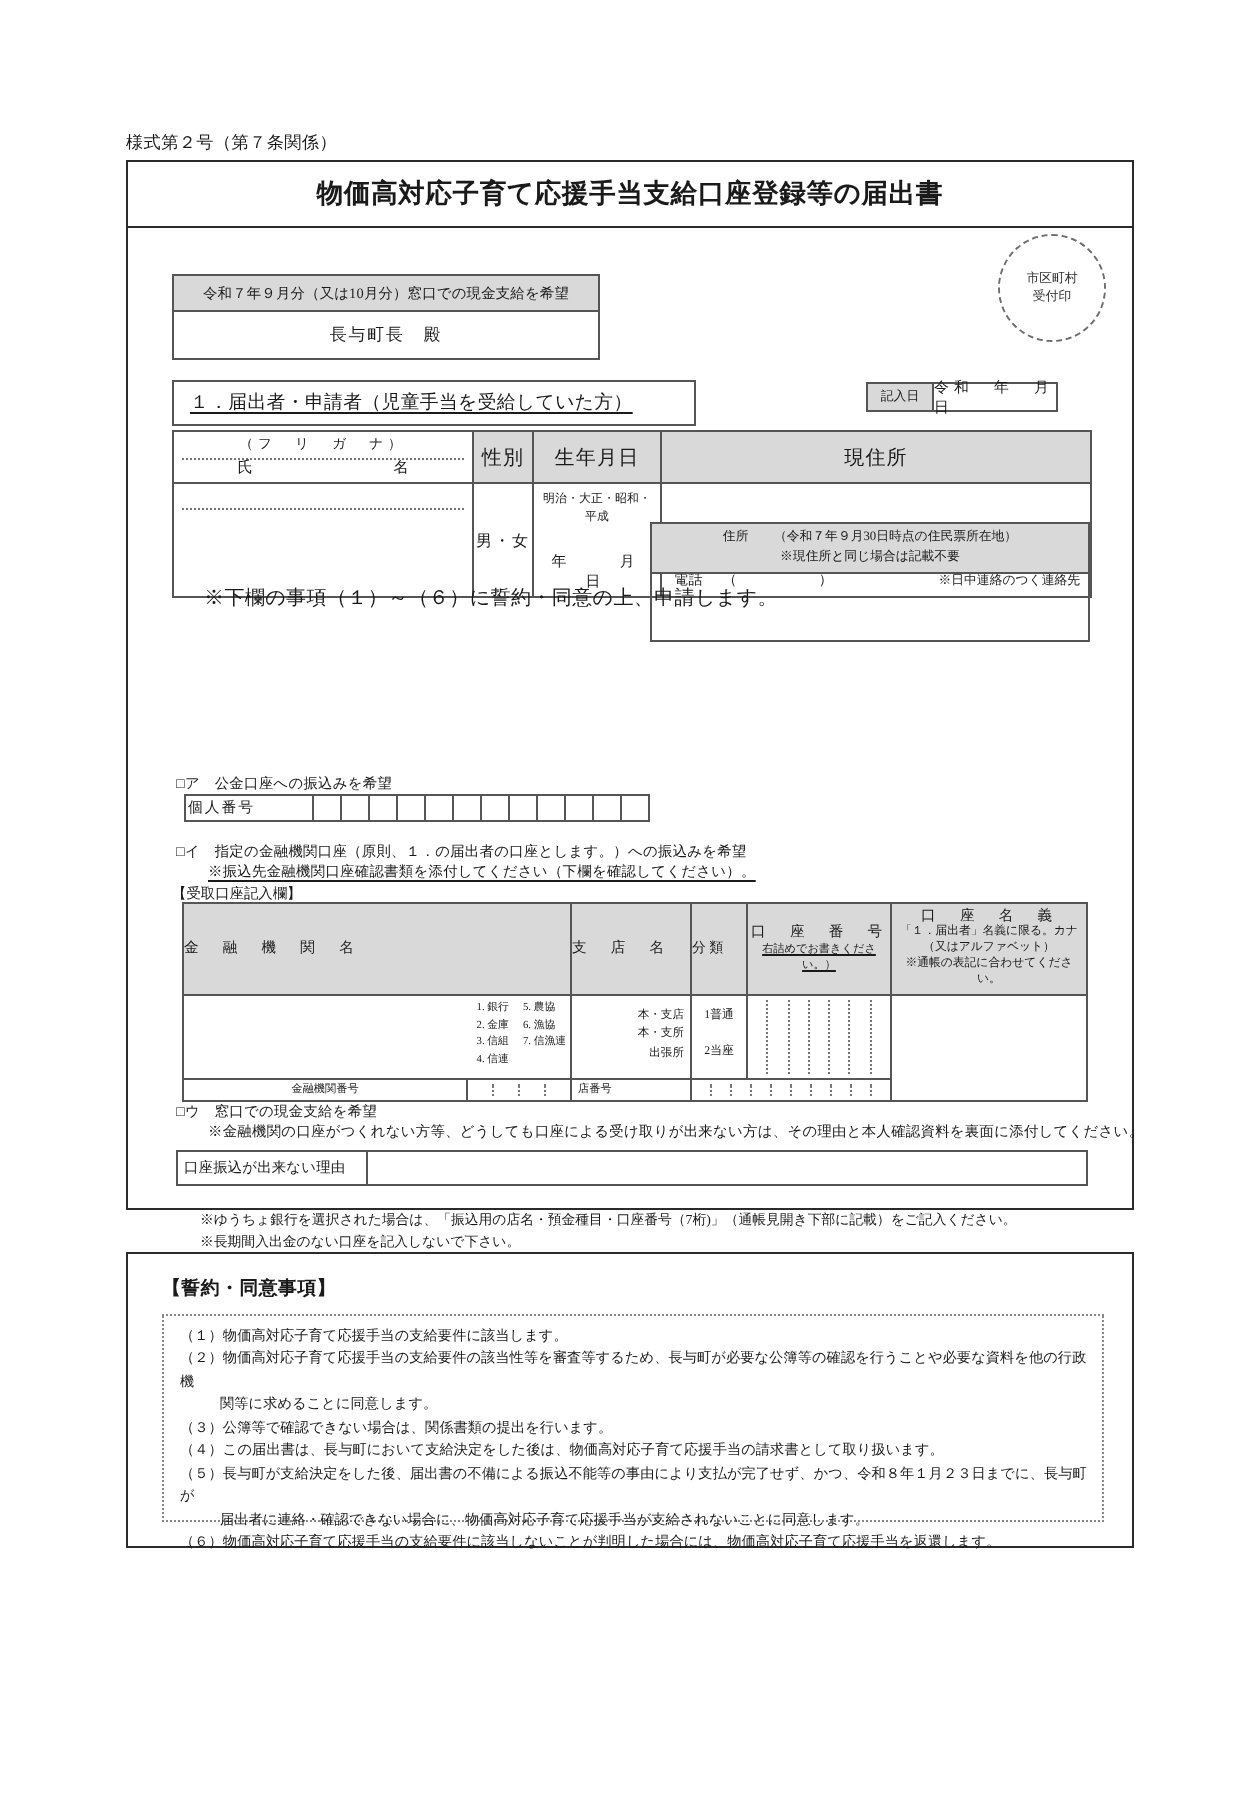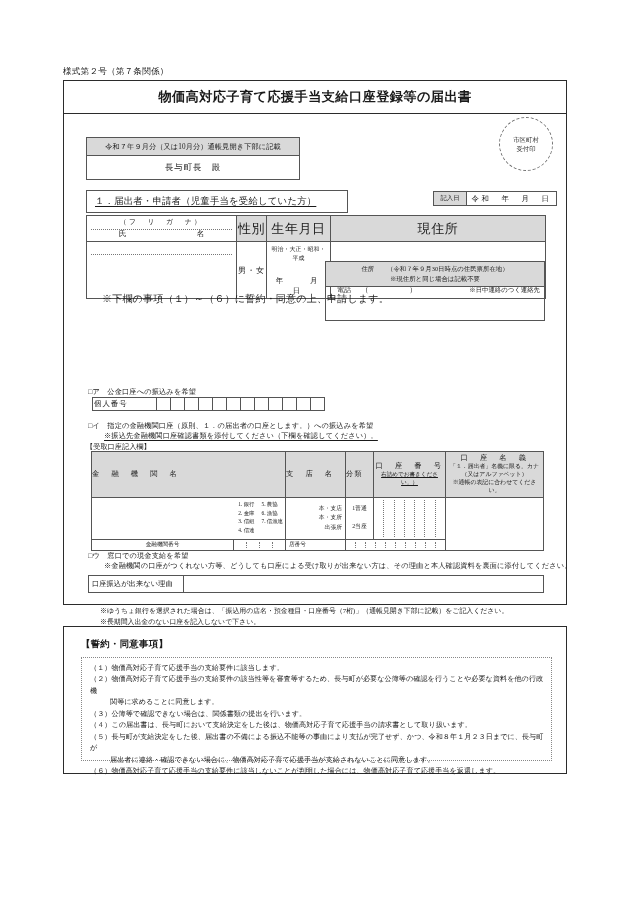--- a/index.html
+++ b/index.html
@@ -120,21 +120,21 @@
     text-underline-offset: 2px;
   }
   #sec1-head { left: 22px; top: 109px; width: 262px; }
   #sec2-head { left: 22px; top: 283px; width: 408px; }
 
   
   .entry-date {
     position: absolute;
     left: 369px;
     top: 110px;
-    width: 124px;
+    width: 96px;
     height: 15px;
     border: .8px solid #555;
     box-sizing: border-box;
     display: flex;
     align-items: stretch;
   }
   .entry-date .lbl {
     background: #d9d9d9;
     border-right: .8px solid #555;
     font-size: 6.4px;
@@ -163,21 +163,21 @@
   }
   .applicant-tbl td, .applicant-tbl th {
     border: .8px solid #555;
     box-sizing: border-box;
     font-weight: normal;
     padding: 0;
   }
   .applicant-tbl .hd {
     background: #d9d9d9;
     text-align: center;
-    font-size: 13px;
+    font-size: 10px;
     letter-spacing: .6px;
   }
   .furi-cell {
     position: relative;
     height: 26px;
   }
   .furi-cell .fu {
     position: absolute;
     left: 0; right: 0; top: 1px;
     text-align: center;
@@ -525,21 +525,21 @@
     <div class="title-band">
       <span class="title-text">物価高対応子育て応援手当支給口座登録等の届出書</span>
     </div>
 
     <div class="stamp">
       <span>市区町村</span>
       <span>受付印</span>
     </div>
 
     <div class="addressee">
-      <div class="row-top">令和７年９月分（又は10月分）通帳見開き下部に記載</div>
+      <div class="row-top">令和７年９月分（又は10月分）窓口での現金支給を希望</div>
       <div class="row-bot">長与町長　殿</div>
     </div>
 
     <div class="sec-head" id="sec1-head">
       <span class="u">１．届出者・申請者（児童手当を受給していた方）</span>
     </div>
 
     <div class="entry-date">
       <div class="lbl">記入日</div>
       <div class="val">令和　年　月　日</div>

